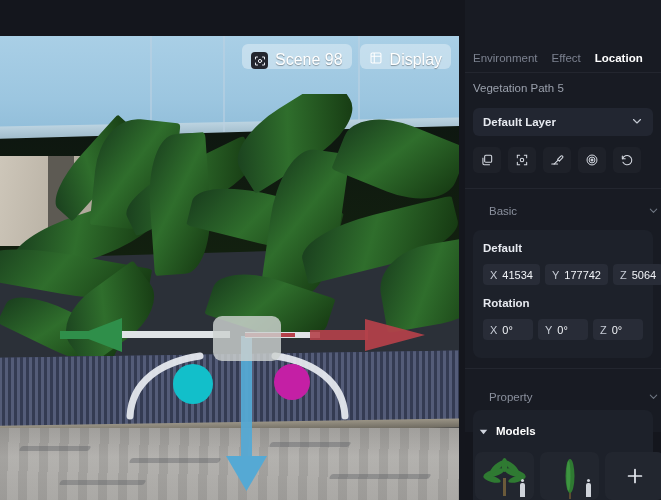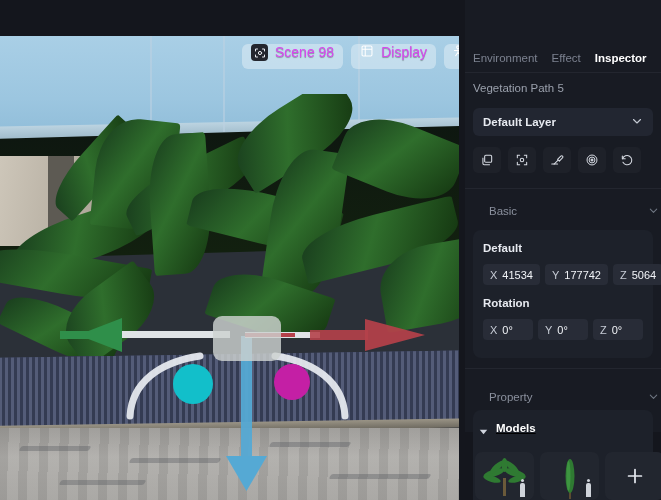--- a/index.html
+++ b/index.html
@@ -83,26 +83,26 @@
     background: linear-gradient(100deg, #cfc8bb, #a79f92);
   }
   .vp-bldg-dk { position:absolute; left:48px; top:120px; width:26px; height:90px; background:#5d5a53; }
 
   
   .vp-toolbar {
     position: absolute; left: 242px; top: 8px;
     display: flex; align-items: center; gap: 8px;
   }
   .pill {
-    display: flex; align-items: flex-start; gap: 7px;
+    display: flex; align-items: flex-end; gap: 7px;
     height: 25px; padding: 0 9px;
     background: rgba(236,243,248,.45);
     border-radius: 6px;
-    color: #d946ef;
-    font-size: 14px;
+    color: #ffffff;
+    font-size: 16px;
     cursor: pointer;
     white-space: nowrap;
     text-shadow: 0 1px 1px rgba(0,0,0,.35);
   }
   .pill .sq-ic {
     width: 17px; height: 17px; border-radius: 4px;
     background: #23262e;
     display:flex; align-items:center; justify-content:center;
   }
   .pill.icon-only { padding: 0 7px; gap: 5px; }
@@ -166,21 +166,21 @@
   .vec-input {
     height: 21px; border-radius: 4px; background: #282c37;
     display: flex; align-items: center; gap: 5px;
     padding: 0 7px; cursor: text;
   }
   .vec-ax { font-size: 11px; color: #c7ccd6; }
   .vec-val { font-size: 11px; color: #f1f3f7; }
 
   .models-head {
     position:absolute; left: 14px; top: 422px;
-    display:flex; gap: 8px; cursor:pointer;text-decoration:underline;
+    display:flex; align-items:center; gap: 8px; cursor:pointer;
   }
   .models-head .lbl { font-size: 11.5px; color: #ffffff; font-weight: bold; }
   .model-grid {
     position: absolute; left: 10px; top: 452px;
     display: flex; gap: 6px;
   }
   .model-tile {
     width: 59px; height: 48px; border-radius: 7px;
     background: #22262f;
     position: relative; overflow: hidden; cursor: pointer;
@@ -330,21 +330,21 @@
         </span>
       </div>
     </div>
   </div>
 
   <div class="panel">
 
     <div class="panel-tabs">
       <div class="tab">Environment</div>
       <div class="tab">Effect</div>
-      <div class="tab active">Inspector</div>
+      <div class="tab active">Location</div>
       <div class="tab-spark">
         <svg width="15" height="15" viewBox="0 0 24 24" fill="#e8ebf1">
           <path d="M13 2.5l1.5 4.2 4.2 1.5-4.2 1.5L13 13.9l-1.5-4.2L7.3 8.2l4.2-1.5z"></path>
           <path d="M19 14.5l.85 2.3 2.3.85-2.3.85-.85 2.3-.85-2.3-2.3-.85 2.3-.85z"></path>
         </svg>
       </div>
     </div>
 
     <div class="panel-divider" style="top:72px;"></div>
 

